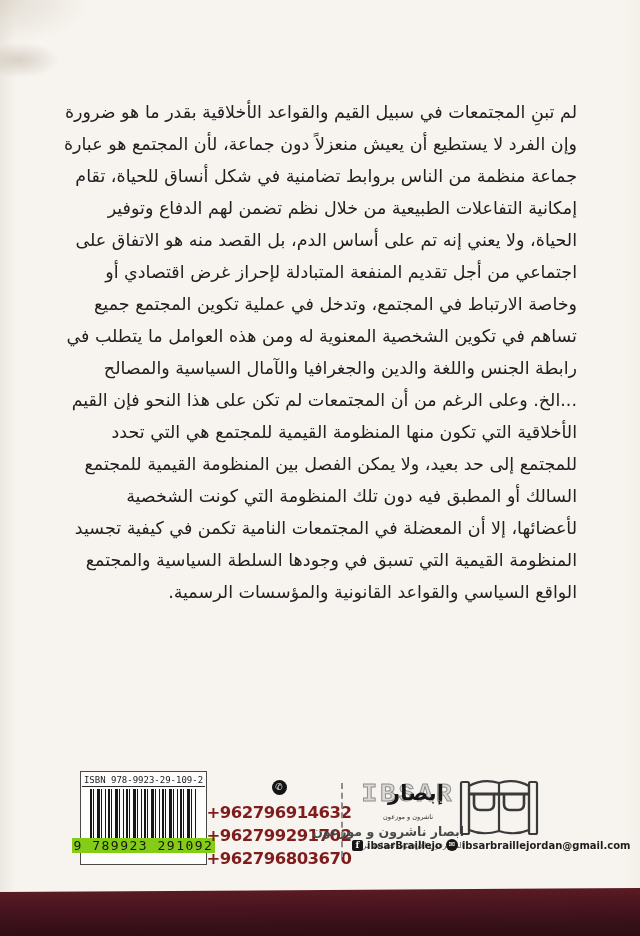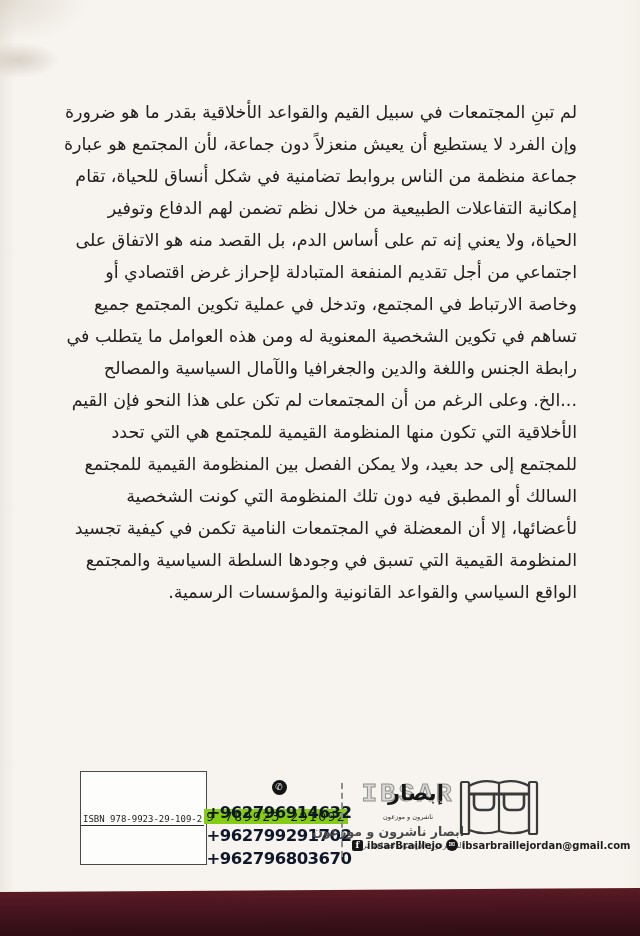--- a/index.html
+++ b/index.html
@@ -24,21 +24,21 @@
     height:32px; overflow:hidden; white-space:normal;
     text-align:right; text-align-last:justify;
     letter-spacing:.1px;
   }
   .text-line.last{ text-align-last:right; }
 
   
   .barcode-box{
     position:absolute; left:80px; top:771px; width:127px; height:94px;
     background:#fdfdfc; border:1.5px solid #4a4a4a; box-sizing:border-box;
-    display:flex; flex-direction:row; align-items:center;
+    display:flex; flex-direction:column; align-items:center;
     padding-top:3px;
   }
   .isbn-label{
     font-family:"DejaVu Sans Mono",monospace;
     font-size:9px; color:#1c1c1c; letter-spacing:0px; white-space:nowrap;
     border-bottom:1px solid #2a2a2a; padding:0 2px 1px 2px;
   }
   .bars{
     width:108px; height:56px; margin-top:2px;
     background:repeating-linear-gradient(90deg,
@@ -59,21 +59,21 @@
     position:absolute; left:228px; top:780px; width:102px;
     display:flex; flex-direction:column; align-items:center;
   }
   .phone-icon{
     width:15px;height:15px;border-radius:50%;
     background:#141414;color:#fff;
     display:flex;align-items:center;justify-content:center;
     font-size:9px;line-height:15px; margin-bottom:6px;
   }
   .phone-line{
-    font-size:16.5px;font-weight:bold;color:#0f172a;
+    font-size:16.5px;font-weight:bold;color:#7f1d1d;
     line-height:23px;letter-spacing:-0.5px;white-space:nowrap;text-align:right;
   }
 
   .dashed-divider{
     position:absolute; left:341px; top:783px; height:74px; width:0;
     border-left:2px dashed #8d8d8d;
   }
 
   .publisher-block{
     position:absolute; left:352px; top:779px; width:112px;

